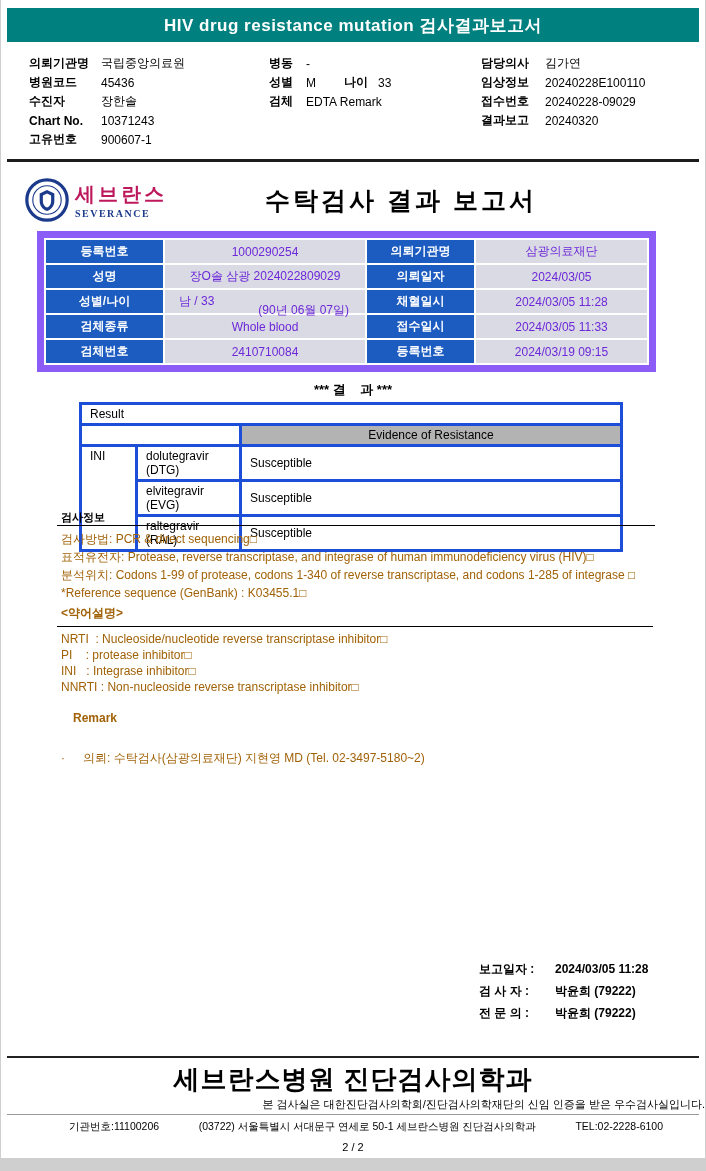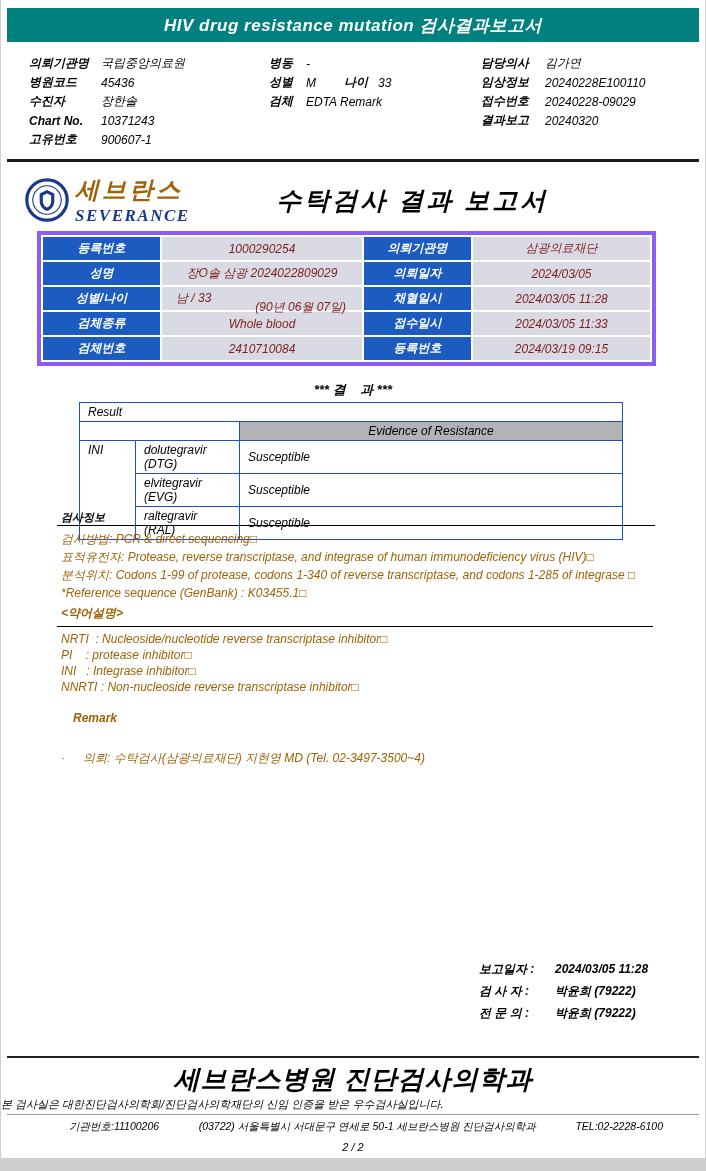--- a/index.html
+++ b/index.html
@@ -1,18 +1,18 @@
 <!DOCTYPE html>
 <html><head>
 <meta charset="utf-8">
 <style>
   * { box-sizing: border-box; margin: 0; padding: 0; }
   html,body { background:#cfcfcf; }
   body { font-family: "Liberation Sans", "DejaVu Sans", sans-serif; }
-  .screen { position:relative; width:706px; height:1171px; background:#cfcfcf; overflow:hidden; margin:0 auto;font-style:italic; }
+  .screen { position:relative; width:706px; height:1171px; background:#cfcfcf; overflow:hidden; margin:0 auto; }
   .page { position:absolute; top:0; left:1px; width:704px; height:1158px; background:#ffffff; }
 
   .titlebar { position:absolute; top:8px; left:6px; right:6px; height:34px; background:#00807E;
               color:#fff; font-weight:bold; font-size:17px; display:flex; align-items:center;
               justify-content:center; letter-spacing:0.5px; }
 
   .pinfo { position:absolute; top:54px; left:28px; right:12px; display:flex; font-size:12px; color:#000; }
   .pcol { display:flex; flex-direction:column; }
   .pcol1 { width:227px; }
   .pcol2 { width:225px;text-align:center; }
@@ -22,37 +22,37 @@
   .pcol1 .plbl { width:72px; }
   .pcol2 .plbl { width:50px; }
   .pcol3 .plbl { width:64px; }
   .age-lbl { font-weight:bold; margin-left:28px; margin-right:10px; }
 
   .divider1 { position:absolute; top:159px; left:6px; right:6px; height:3px; background:#1c1c1c; }
 
   .sevhead { position:absolute; top:175px; left:24px; right:30px; height:50px; display:flex; align-items:center; }
   .sevlogo { width:44px; height:44px; flex:0 0 auto; }
   .sevnames { margin-left:6px; }
-  .sev-kr { font-size:24px; font-weight:bold; color:#a16207; letter-spacing:3px; }
-  .sev-en { font-size:17px; font-weight:bold; color:#1B3A8C; font-family:"Liberation Serif", serif; letter-spacing:1.5px; }
+  .sev-kr { font-size:20px; font-weight:bold; color:#be185d; letter-spacing:3px; }
+  .sev-en { font-size:10px; font-weight:bold; color:#1B3A8C; font-family:"Liberation Serif", serif; letter-spacing:1.5px; }
   .report-title { flex:1; text-align:center; font-size:25px; font-weight:bold; letter-spacing:3px; color:#000; margin-right:40px; }
 
-  .itab-wrap { position:absolute; top:231px; left:36px; width:619px; border:4px solid #8b5cf6; background:#fff; }
+  .itab-wrap { position:absolute; top:231px; left:36px; width:619px; border:7px solid #8b5cf6; background:#fff; }
   table.itab { border-collapse:separate; border-spacing:2px; width:100%; }
   .itab td { height:23px; font-size:12px; text-align:center; vertical-align:middle; }
   .itab .blab { background:#1C5CC0; color:#fff; font-weight:bold; }
-  .itab .gval { background:#D9DAE3; color:#7f1d1d; }
+  .itab .gval { background:#D9DAE3; color:#6d28d9; }
   .itab .c1 { width:117px; } .itab .c2 { width:200px; } .itab .c3 { width:107px; }
   .split-cell { position:relative; text-align:left !important; }
   .split-left { padding-left:14px; }
   .split-center { position:absolute; left:0; right:16px; top:50%; transform:translateY(-50%); text-align:right;margin-top:8px; }
 
   .rhead { position:absolute; top:381px; left:0; width:100%; text-align:center; font-size:13px; font-weight:bold; white-space:pre; }
   .rtab { position:absolute; top:402px; left:78px; width:544px; border-collapse:collapse; font-size:12px; background:#fff; }
-  .rtab td { border:1px solid #1d4ed8; padding:2px 8px; vertical-align:middle; }
+  .rtab td { border:3px solid #1d4ed8; padding:2px 8px; vertical-align:middle; }
   .rtab .corner { text-align:left; }
   .rtab .evhead { background:#B3B3B3; text-align:center; }
   .rtab .gcell { width:56px; vertical-align:top; }
   .rtab .dcell { width:104px; }
 
   .tinfo-title { position:absolute; top:510px; left:60px; font-size:11px; font-weight:bold; }
   .tinfo-rule { position:absolute; top:525px; left:56px; right:50px; border-top:1px solid #000; }
   .tinfo { position:absolute; top:530px; left:60px; right:52px; font-size:12px; line-height:18px; color:#a16207; }
   .abbr-title { font-weight:bold; font-size:12px; margin-top:2px; }
   .abbr-rule { border-top:1px solid #000; margin:4px 0 4px -4px; }
@@ -60,21 +60,21 @@
   .remark-title { font-weight:bold; margin-top:14px; margin-left:12px; font-size:12px; }
   .remark-row { margin-top:22px; display:flex; }
   .remark-bullet { width:22px; }
 
   .rfooter { position:absolute; top:958px; left:478px; font-size:12px; font-weight:bold; }
   .rfrow { display:flex; height:22px; align-items:center; }
   .rflbl { width:76px; }
 
   .hline1 { position:absolute; top:1056px; left:6px; right:6px; border-top:2px solid #222; }
   .dept { position:absolute; top:1062px; left:0; width:100%; text-align:center; font-size:26px; font-weight:bold; letter-spacing:1px; }
-  .cert { position:absolute; top:1097px; left:0; width:100%; text-align:left; font-size:11px; }
+  .cert { position:absolute; top:1097px; left:0; width:100%; text-align:right; font-size:11px; }
   .hline2 { position:absolute; top:1114px; left:6px; right:6px; border-top:1px solid #999; }
   .finfo { position:absolute; top:1120px; left:6px; right:6px; display:flex; justify-content:space-between; font-size:10.5px; padding:0 36px 0 62px; }
   .pagenum { position:absolute; top:1141px; left:0; width:100%; text-align:center; font-size:11px; }
 </style>
 </head>
 <body>
 
 <div class="screen">
   <div class="page">
 
@@ -234,21 +234,21 @@
       <div class="tline">*Reference sequence (GenBank) : K03455.1□</div>
       <div class="abbr-title">&lt;약어설명&gt;</div>
       <div class="abbr-rule"></div>
       <div class="abbr-line">NRTI  : Nucleoside/nucleotide reverse transcriptase inhibitor□</div>
       <div class="abbr-line">PI    : protease inhibitor□</div>
       <div class="abbr-line">INI   : Integrase inhibitor□</div>
       <div class="abbr-line">NNRTI : Non-nucleoside reverse transcriptase inhibitor□</div>
       <div class="remark-title">Remark</div>
       <div class="remark-row">
         <span class="remark-bullet">·</span>
-        <span>의뢰: 수탁검사(삼광의료재단) 지현영 MD (Tel. 02-3497-3500~4)</span>
+        <span>의뢰: 수탁검사(삼광의료재단) 지현영 MD (Tel. 02-3497-5180~2)</span>
       </div>
     </div>
 
     <div class="rfooter">
       <div class="rfrow">
           <span class="rflbl">보고일자 :</span>
           <span class="rfval">2024/03/05 11:28</span>
         </div>
       <div class="rfrow">
           <span class="rflbl">검 사 자 :</span>

